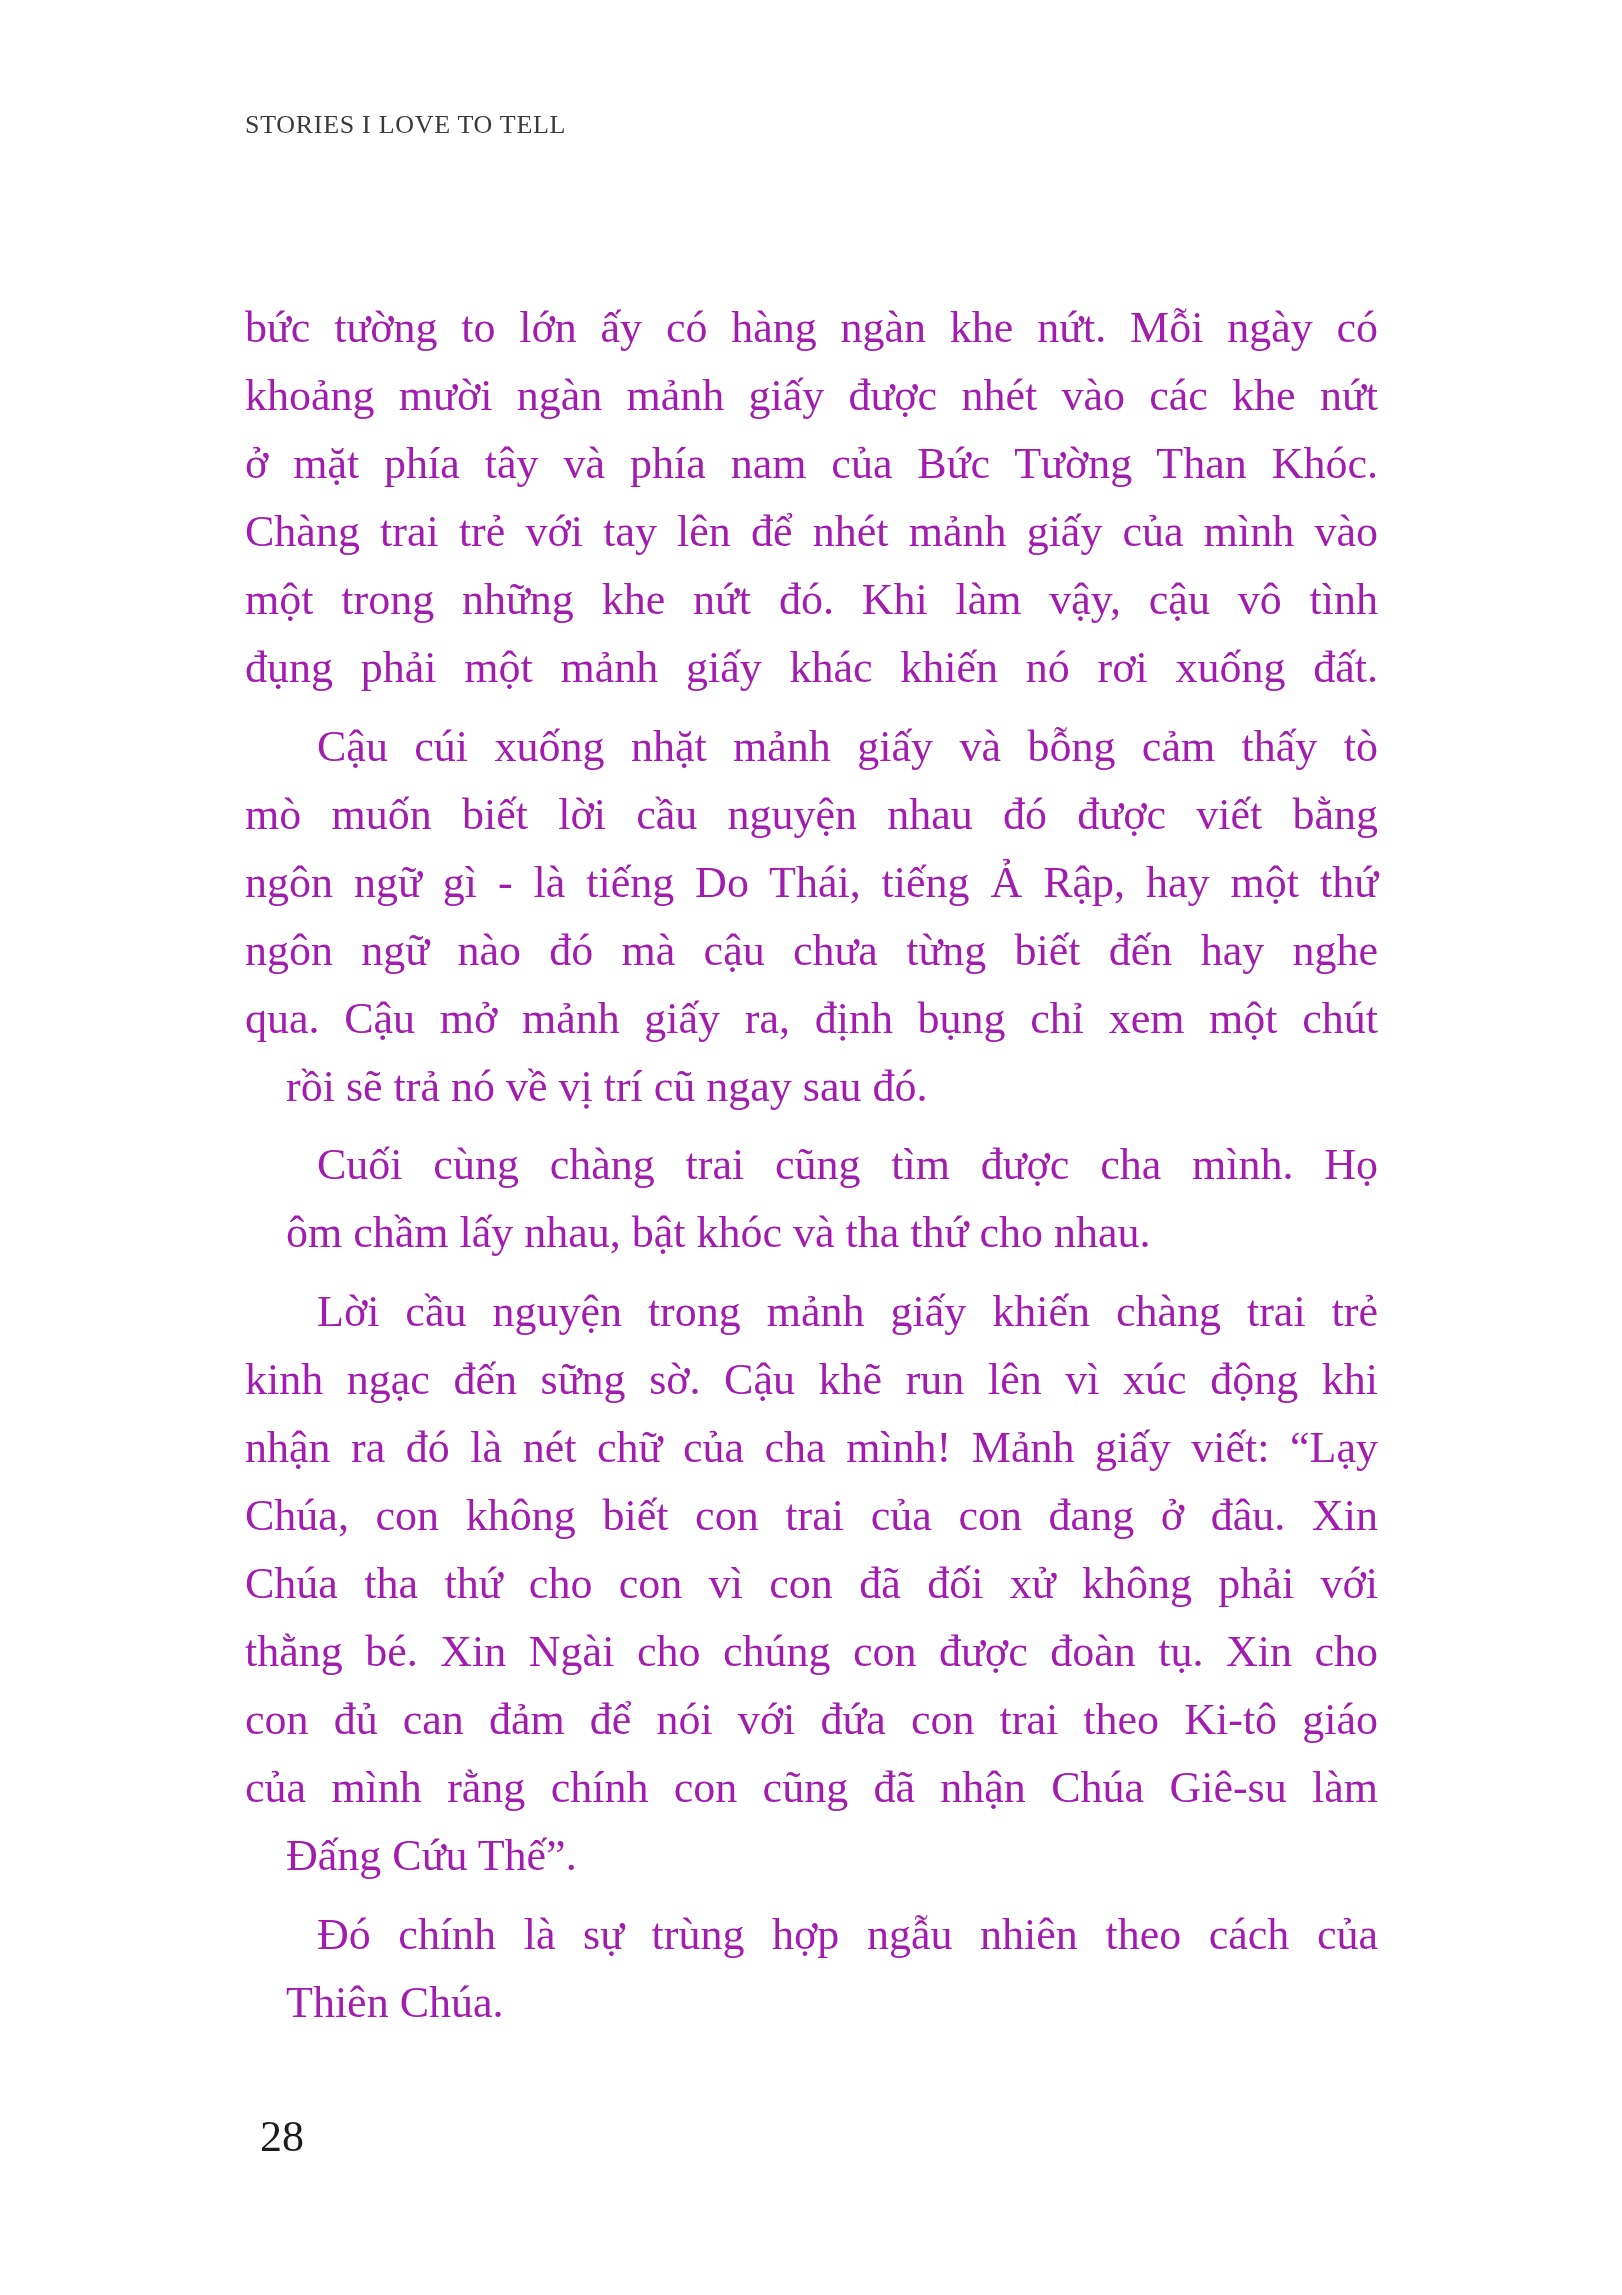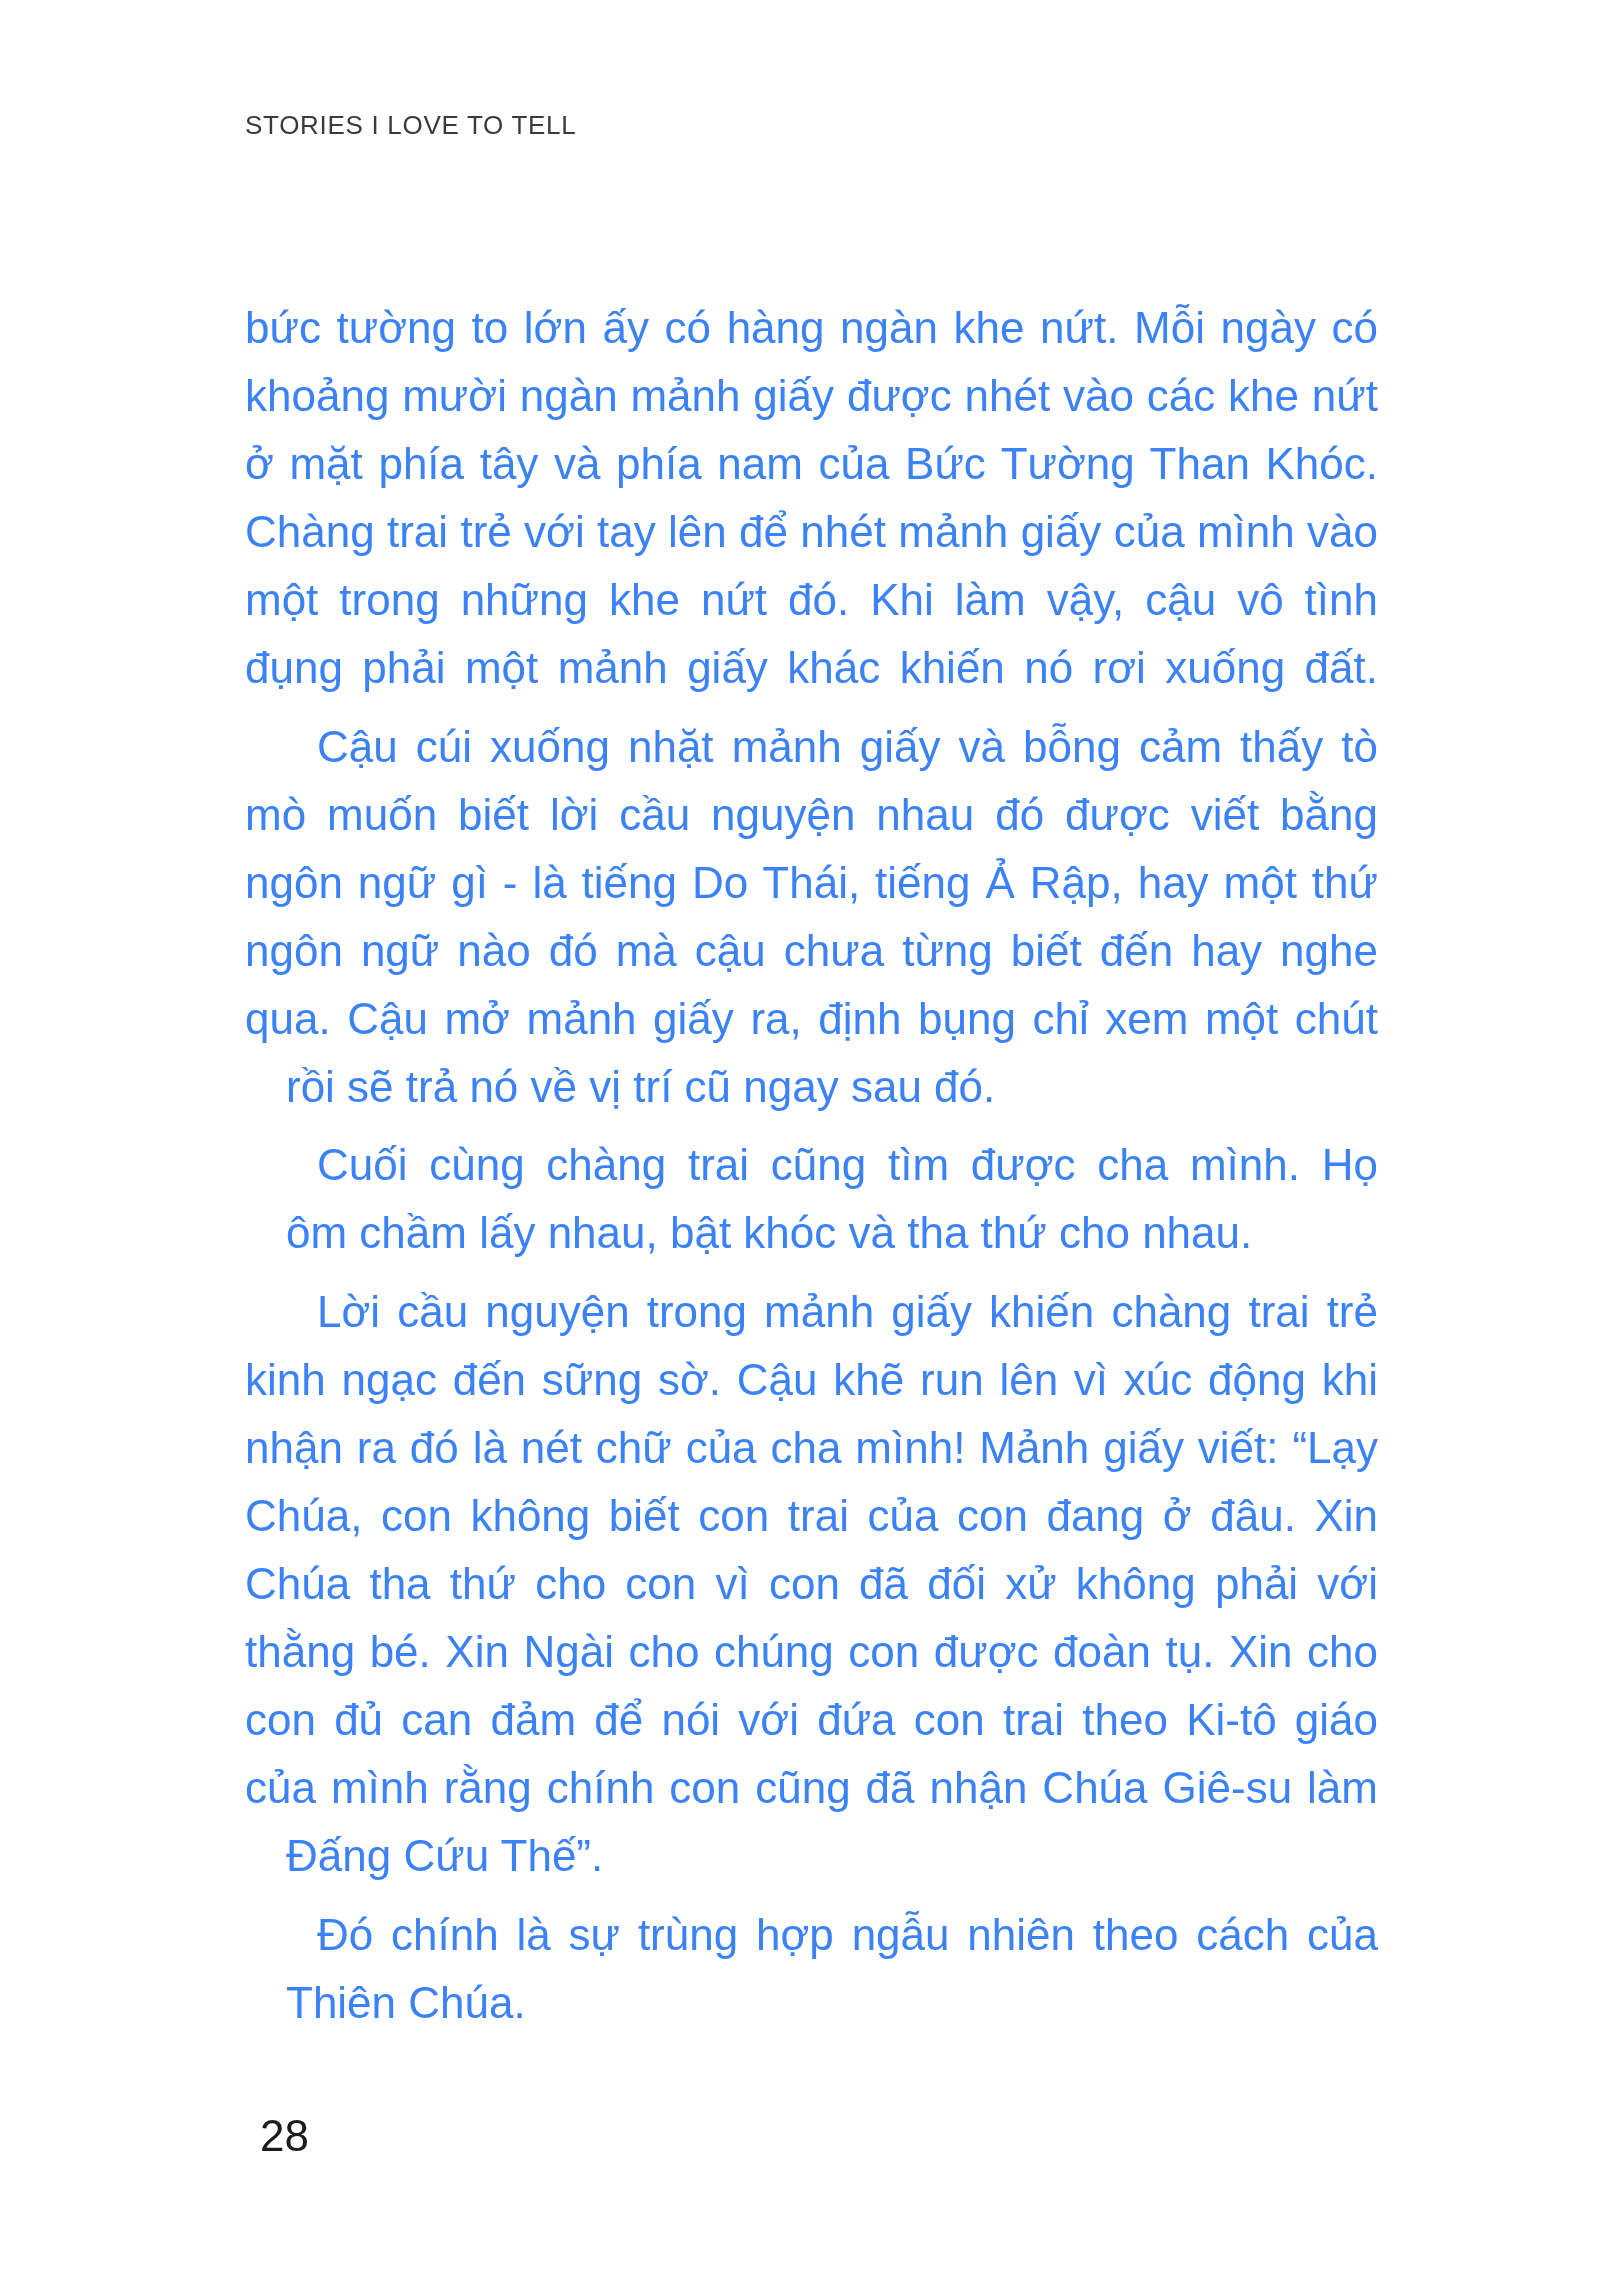--- a/index.html
+++ b/index.html
@@ -5,21 +5,21 @@
   html, body {
     margin: 0;
     padding: 0;
     background: #ffffff;
   }
   .page {
     position: relative;
     width: 1406px;
     height: 2295px;
     background: #ffffff;
-    font-family: Liberation Sans, sans-serif;
+    font-family: Liberation Serif, serif;
     overflow: hidden;
   }
   .running-header {
     position: absolute;
     left: 245px;
     top: 110px;
     font-size: 26px;
     letter-spacing: 0.7px;
     color: #3a3a3a;
     white-space: nowrap;
@@ -53,21 +53,21 @@
     font-size: 44px;
     color: #1b1b1b;
   }
 </style>
 </head>
 <body>
 
 <div class="page" style="background: rgb(255, 255, 255);">
   <div class="running-header" style="color: rgb(58, 58, 58);">STORIES I LOVE TO TELL</div>
 
-  <div class="text-block" id="text-block" style="color: #3b82f6;">
+  <div class="text-block" id="text-block" style="color: #a21caf;">
       <div class="para">
         <div class="line">bức tường to lớn ấy có hàng ngàn khe nứt. Mỗi ngày có</div>
         <div class="line">khoảng mười ngàn mảnh giấy được nhét vào các khe nứt</div>
         <div class="line">ở mặt phía tây và phía nam của Bức Tường Than Khóc.</div>
         <div class="line">Chàng trai trẻ với tay lên để nhét mảnh giấy của mình vào</div>
         <div class="line">một trong những khe nứt đó. Khi làm vậy, cậu vô tình</div>
         <div class="line">đụng phải một mảnh giấy khác khiến nó rơi xuống đất.</div>
       </div>
       <div class="para">
         <div class="line indent">Cậu cúi xuống nhặt mảnh giấy và bỗng cảm thấy tò</div>

